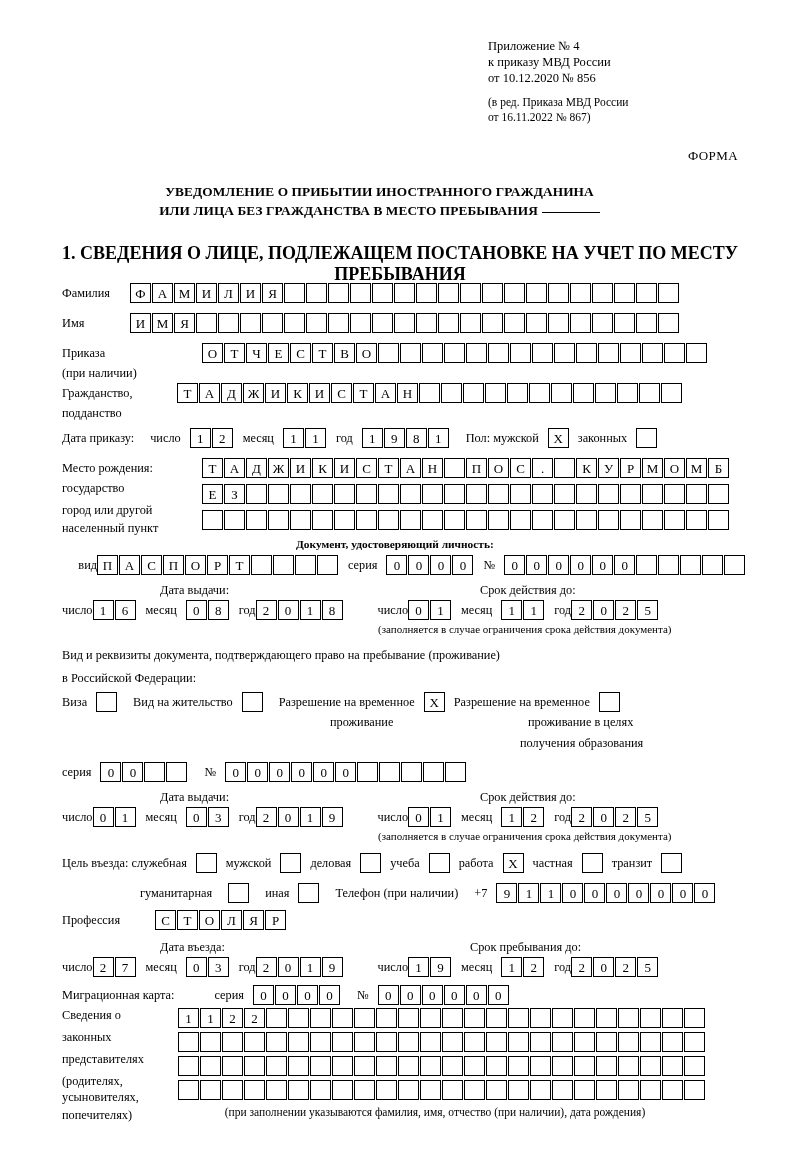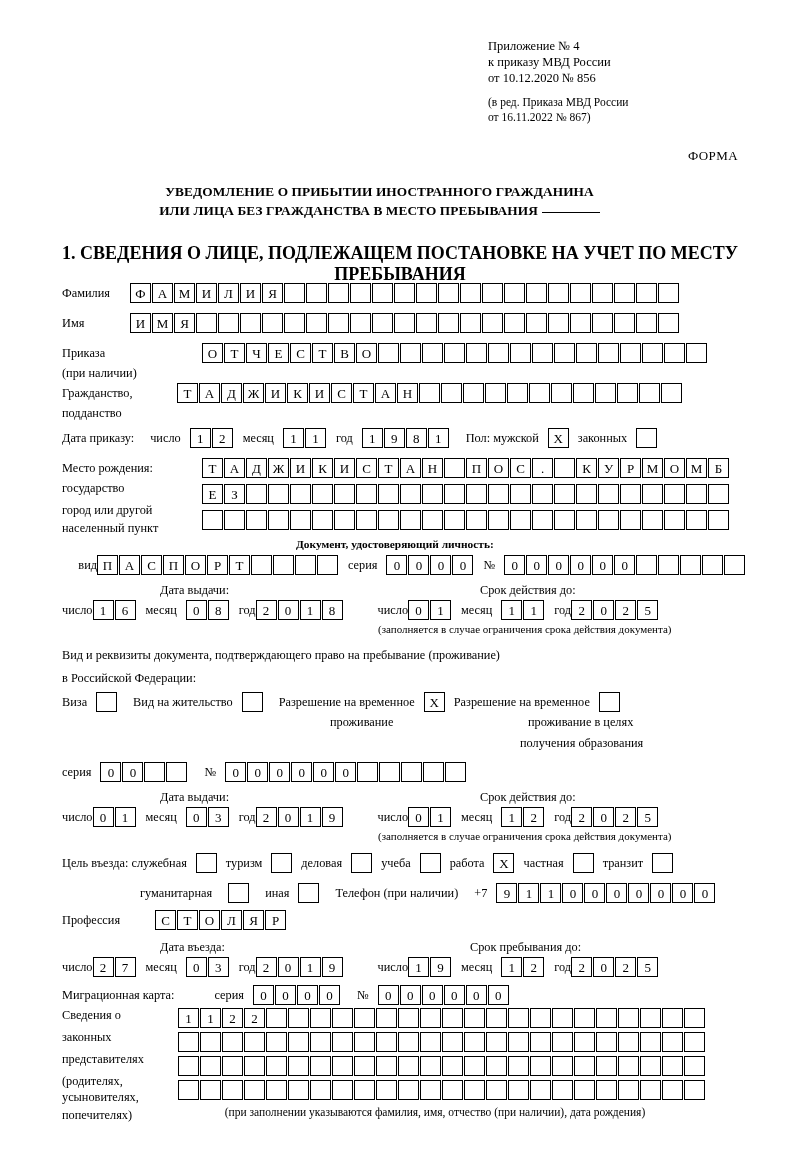--- a/index.html
+++ b/index.html
@@ -593,21 +593,21 @@
         <div class="cell">5</div>
       </div>
   </div>
   <div class="note-italic" style="position:absolute; top:830px; left:378px;">(заполняется в случае ограничения срока действия документа)</div>
 
   <div class="row" style="top:853px; left:62px;">
     <div class="lbl">Цель въезда: служебная</div>
     <div class="gap"></div>
     <div class="box"></div>
     <div class="gap"></div>
-    <div class="lbl">туризм</div>
+    <div class="lbl">мужской</div>
     <div class="gap"></div>
     <div class="box"></div>
     <div class="gap"></div>
     <div class="lbl">деловая</div>
     <div class="gap"></div>
     <div class="box"></div>
     <div class="gap"></div>
     <div class="lbl">учеба</div>
     <div class="gap"></div>
     <div class="box"></div>

